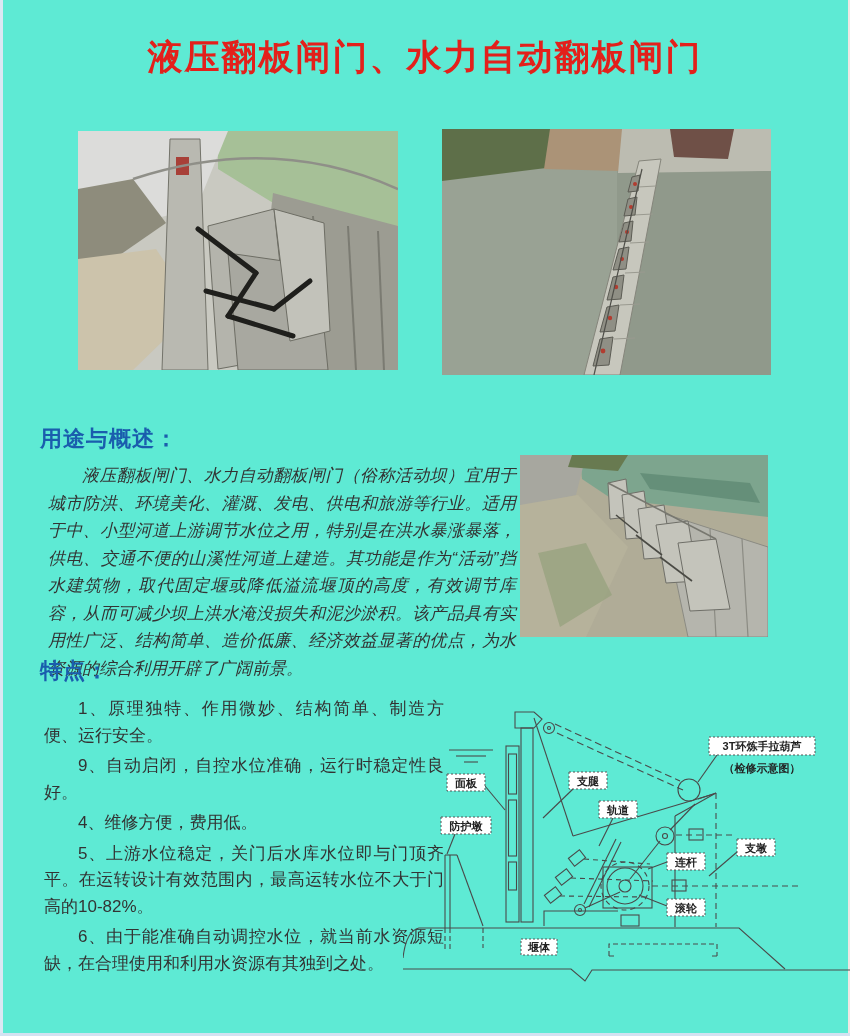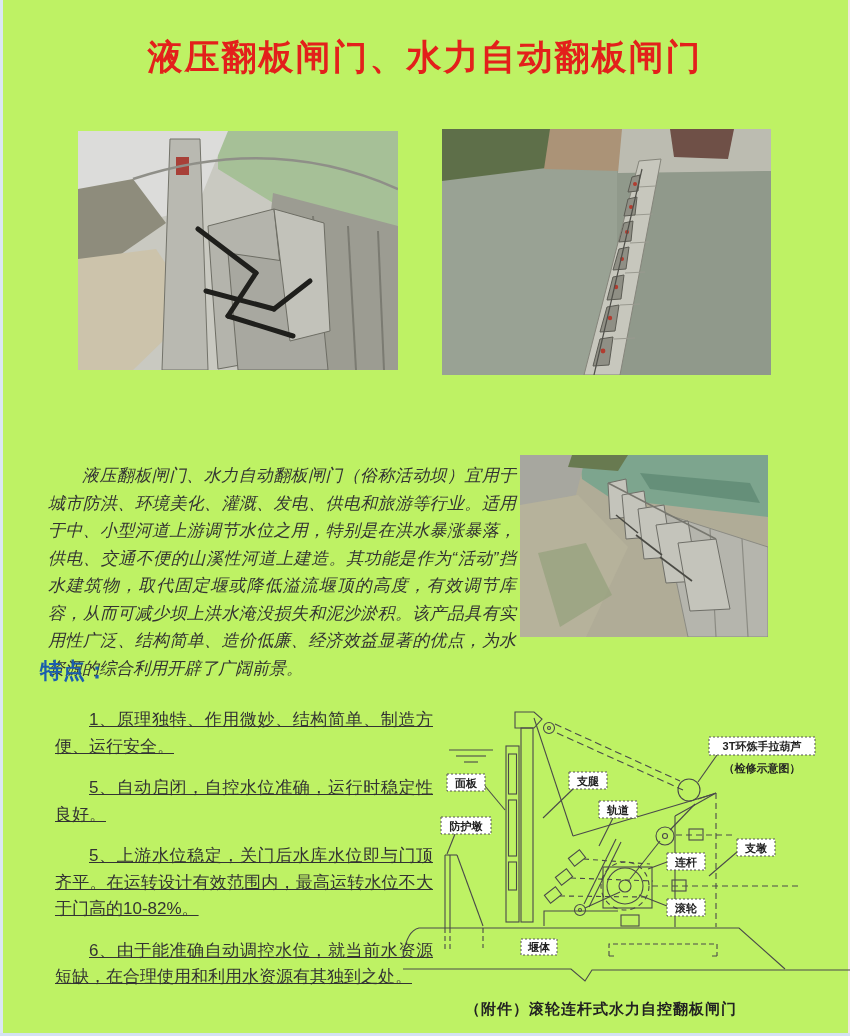--- a/index.html
+++ b/index.html
@@ -1,18 +1,18 @@
 <!DOCTYPE html>
 <html><head>
 <meta charset="utf-8">
 <style>
   html,body{margin:0;padding:0;background:#888;}
   .page{
     position:relative;width:850px;height:1036px;margin:0 auto;
-    background:#bef264;overflow:hidden;
+    background:#5eead4;overflow:hidden;
     font-family:"Liberation Sans","DejaVu Sans",sans-serif;color:#333;
   }
   .edge-left{position:absolute;left:0;top:0;width:3px;height:100%;background:#dbe7f3;}
   .edge-right{position:absolute;right:0;top:0;width:2px;height:100%;background:#f2e6e3;}
   .edge-bottom{position:absolute;left:0;bottom:0;width:100%;height:3px;background:#d3e2f1;}
   .title{
     position:absolute;left:0;top:34px;width:100%;text-align:center;
     font-size:35px;font-weight:bold;letter-spacing:2px;color:#e3201b;
   }
   .photo{position:absolute;overflow:hidden;}
@@ -26,21 +26,21 @@
   #overview-heading{top:424px;}
   #features-heading{top:656px;font-family:Liberation Mono, monospace;}
   .overview-text{
     position:absolute;left:48px;top:462px;width:468px;
     font-size:17px;line-height:27.5px;text-align:justify;text-indent:2em;color:#333;font-style:italic;
   }
   .features{
     position:absolute;left:40px;top:692px;width:408px;
     font-size:17px;line-height:26.5px;text-align:justify;color:#333;
   }
-  .features p{margin:15px;text-indent:2em;text-decoration:underline;}
+  .features p{margin:4px;text-indent:2em;}
   .diagram{position:absolute;left:403px;top:688px;width:447px;height:312px;}
   .diagram svg{display:block;width:100%;height:100%;}
   .diagram text{
     font-family:"Liberation Sans","DejaVu Sans",sans-serif;
     font-size:11px;font-weight:bold;fill:#222;text-anchor:middle;
   }
   .diagram-caption{
     position:absolute;left:451px;top:1000px;width:300px;text-align:center;
     font-size:15px;font-weight:bold;color:#222;letter-spacing:1px;
   }
@@ -114,20 +114,21 @@
         <circle cx="185" cy="103" r="2"></circle>
           <circle cx="180" cy="130" r="2"></circle>
         <circle cx="174" cy="158" r="2.2"></circle>
           <circle cx="168" cy="189" r="2.2"></circle>
         <circle cx="161" cy="222" r="2.4"></circle>
       </g>
       <path d="M200,40 L152,246" stroke="#4f4f49" stroke-width="1.2" fill="none"></path>
     </svg>
   </div>
 
+  <div class="sec-heading" id="overview-heading">用途与概述：</div>
   <div class="overview-text">液压翻板闸门、水力自动翻板闸门（俗称活动坝）宜用于城市防洪、环境美化、灌溉、发电、供电和旅游等行业。适用于中、小型河道上游调节水位之用，特别是在洪水暴涨暴落，供电、交通不便的山溪性河道上建造。其功能是作为“活动”挡水建筑物，取代固定堰或降低溢流堰顶的高度，有效调节库容，从而可减少坝上洪水淹没损失和泥沙淤积。该产品具有实用性广泛、结构简单、造价低廉、经济效益显著的优点，为水资源的综合利用开辟了广阔前景。</div>
 
   <div class="photo" id="photo3">
     <svg viewBox="0 0 248 182" preserveAspectRatio="none">
       <rect width="248" height="182" fill="#b0ac97"></rect>
       <polygon points="60,0 248,0 248,62 92,44 62,24" fill="#7da58e"></polygon>
       <polygon points="120,18 230,28 240,48 130,34" fill="#5f8a74" opacity="0.8"></polygon>
       <polygon points="0,0 66,0 56,40 0,52" fill="#a7a79f"></polygon>
       <polygon points="52,0 108,0 98,16 48,12" fill="#687a50"></polygon>
       <polygon points="0,50 58,40 108,92 66,182 0,182" fill="#b6b29b"></polygon>
@@ -149,21 +150,22 @@
         <line x1="116" y1="80" x2="142" y2="100"></line>
         <line x1="140" y1="102" x2="172" y2="126"></line>
       </g>
       <path d="M88,28 L196,84" stroke="#77776f" stroke-width="1.6" fill="none"></path>
     </svg>
   </div>
 
   <div class="sec-heading" id="features-heading">特点：</div>
   <div class="features">
     <p>1、原理独特、作用微妙、结构简单、制造方便、运行安全。</p>
-    <p>5、自动启闭，自控水位准确，运行时稳定性良好。</p>
+    <p>9、自动启闭，自控水位准确，运行时稳定性良好。</p>
+    <p>4、维修方便，费用低。</p>
     <p>5、上游水位稳定，关门后水库水位即与门顶齐平。在运转设计有效范围内，最高运转水位不大于门高的10-82%。</p>
     <p>6、由于能准确自动调控水位，就当前水资源短缺，在合理使用和利用水资源有其独到之处。</p>
   </div>
 
   <div class="diagram">
     <svg viewBox="0 0 447 312">
       <g stroke="#4a4a4a" stroke-width="1.1" fill="none">
 
         <g>
           <line x1="46" y1="62" x2="90" y2="62"></line>
@@ -259,14 +261,13 @@
       <text x="215" y="126">轨道</text>
       <text x="283" y="178">连杆</text>
       <text x="283" y="224">滚轮</text>
       <text x="353" y="164">支墩</text>
       <text x="136" y="263">堰体</text>
       <text x="359" y="62">3T环炼手拉葫芦</text>
       <text x="359" y="84">（检修示意图）</text>
     </svg>
   </div>
 
-  <div class="diagram-caption">（附件）滚轮连杆式水力自控翻板闸门</div>
 </div>
 
 </body></html>

